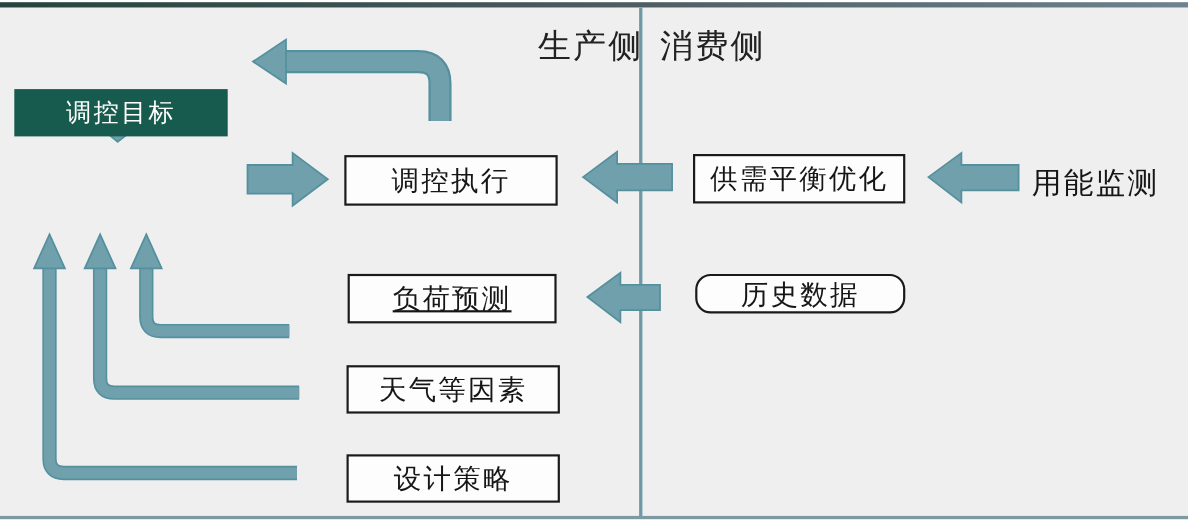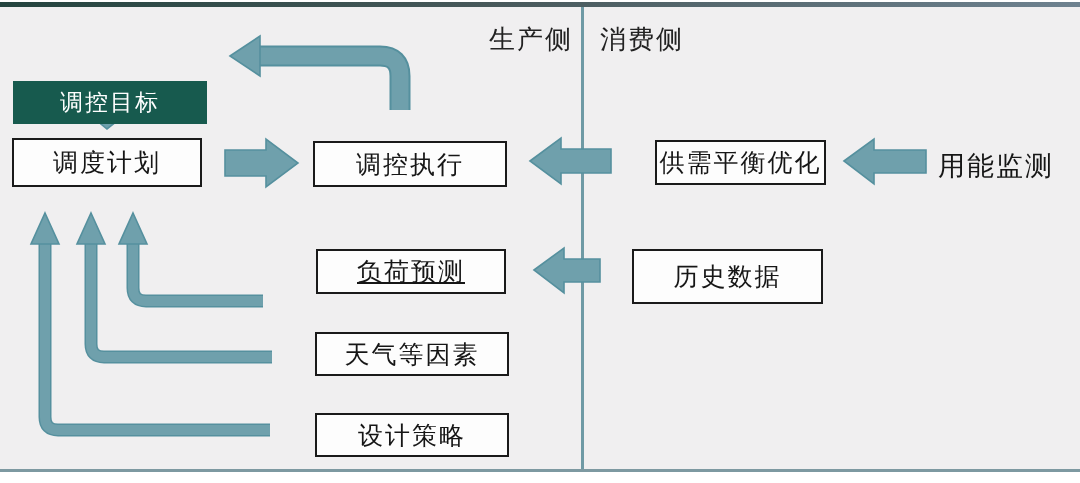--- a/index.html
+++ b/index.html
@@ -40,41 +40,41 @@
     position:absolute;
     display:flex;align-items:center;justify-content:center;
     background:var(--dark-box-bg,#175a4e);
     color:var(--dark-box-text,#ffffff);
     font-size:23px;letter-spacing:2px;
     box-sizing:border-box;
     margin-top:48px;
   }
   .side-label{
     position:absolute;
-    font-size:26px;letter-spacing:2px;
+    font-size:30px;letter-spacing:2px;
     color:#222222;
     font-family:Liberation Serif, serif;
   }
   .free-label{
     position:absolute;
     font-size:27px;letter-spacing:2px;
     color:#161616;
   }
   #arrows{position:absolute;left:0;top:0;width:1080px;height:483px;pointer-events:none;}
   .blk{fill:var(--arrow,#6fa0ac);stroke:var(--arrow-border,#55909e);stroke-width:1.6px;}
   .stem-d{fill:none;stroke:var(--arrow-border,#55909e);}
   .stem-l{fill:none;stroke:var(--arrow,#6fa0ac);}
 
   
   #n-control-target{left:13px;top:33px;width:194px;height:43px;}
   #n-dispatch-plan{left:12px;top:138px;width:190px;height:49px;}
   #n-control-execution{left:313px;top:141px;width:194px;height:46px;}
-  #n-supply-demand{left:655px;top:140px;width:171px;height:45px;}
+  #n-supply-demand{left:630px;top:140px;width:193px;height:45px;}
   #n-load-forecast{left:316px;top:249px;width:190px;height:45px;text-decoration:underline;}
-  #n-historical-data{left:632px;top:249px;width:191px;height:55px;}
+  #n-historical-data{left:632px;top:249px;width:191px;height:36px;border-radius:14px;}
   #n-weather-factors{left:315px;top:332px;width:194px;height:44px;text-align:center;}
   #n-design-strategy{left:315px;top:413px;width:194px;height:44px;}
   #lbl-production{left:489px;top:22px;}
   #lbl-consumption{left:600px;top:22px;}
   #lbl-energy{left:938px;top:148px;}
 </style>
 </head>
 <body>
 
 <div id="stage">
@@ -127,21 +127,20 @@
       <path class="stem-d" d="M270 430 H58 Q45 430 45 417 V241" stroke-width="13"></path>
       <path class="stem-l" d="M270 430 H58 Q45 430 45 417 V241" stroke-width="10"></path>
       <polygon class="blk" points="45,213 59,244 31,244"></polygon>
     </g>
   </svg>
 
   <div class="side-label" id="lbl-production">生产侧</div>
   <div class="side-label" id="lbl-consumption">消费侧</div>
 
   <div class="node-dark" id="n-control-target">调控目标</div>
-  <div class="node" id="n-dispatch-plan">调度计划</div>
   <div class="node" id="n-control-execution">调控执行</div>
   <div class="node" id="n-supply-demand">供需平衡优化</div>
   <div class="node" id="n-load-forecast">负荷预测</div>
   <div class="node" id="n-historical-data">历史数据</div>
   <div class="node" id="n-weather-factors">天气等因素</div>
   <div class="node" id="n-design-strategy">设计策略</div>
 
   <div class="free-label" id="lbl-energy">用能监测</div>
 </div>
 

